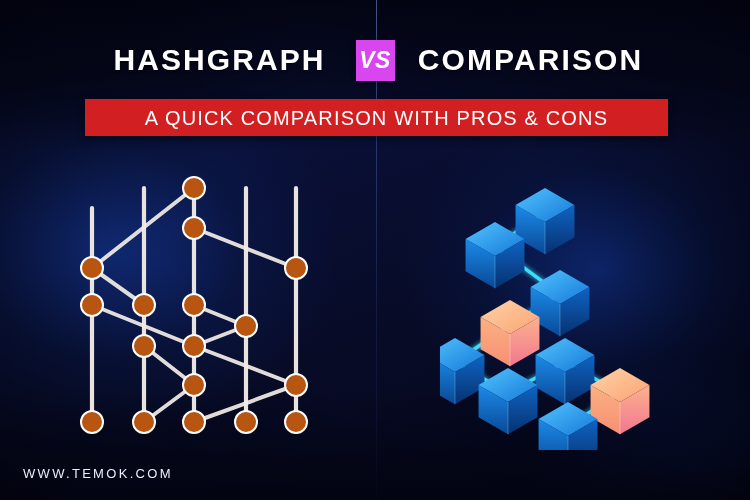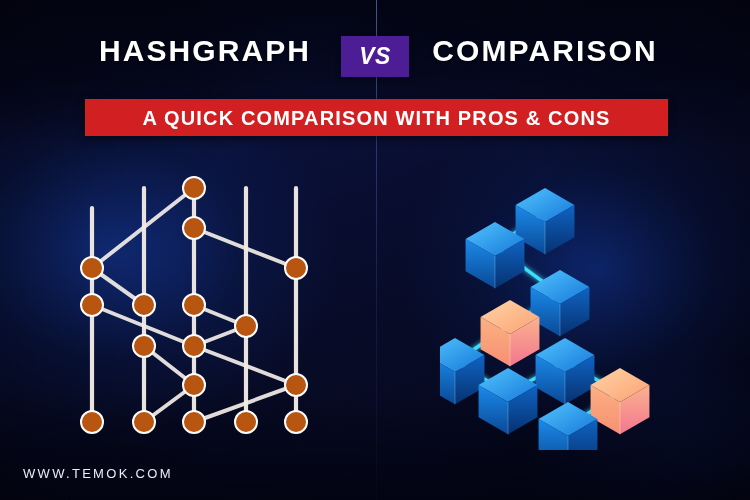--- a/index.html
+++ b/index.html
@@ -63,39 +63,39 @@
     left: 0; right: 0;
     top: 36px;
     height: 104px;
   }
   .title-row {
     position: absolute;
     left: 0; right: 0;
     top: 0;
     height: 48px;
     display: flex;
-    align-items: flex-start;
+    align-items: center;
     justify-content: center;
     gap: 0px;
   }
   .title-word {
     color: #ffffff;
     font-size: 30px;
     font-weight: bold;
     letter-spacing: 2.1px;
     line-height: 1;
     white-space: nowrap;
     text-shadow: 0 1px 3px rgba(0,0,0,0.6);
   }
   .title-left  { width: 272px; text-align: center; }
   .title-right { width: 272px; text-align: center; }
   .vs-badge {
-    width: 68px;
+    width: 39px;
     height: 41px;
-    background: #4c1d95;
+    background: #d946ef;
     color: #ffffff;
     font-size: 23px;
     font-weight: bold;
     letter-spacing: 0.5px;
     display: flex;
     align-items: center;
     justify-content: center;
     font-style: italic;
     box-shadow: 0 1px 5px rgba(0,0,0,0.45);
   }
@@ -107,21 +107,21 @@
     height: 37px;
     background: #d21f21;
     display: flex;
     align-items: center;
     justify-content: center;
     box-shadow: 0 2px 7px rgba(0,0,0,0.5);
   }
   .subtitle-text {
     color: #ffffff;
     font-size: 20px;
-    font-weight: bold;
+    font-weight: normal;
     letter-spacing: 1.15px;
     white-space: nowrap;
     line-height: 1;
   }
 
   
   .graph-wrap {
     position: absolute;
     left: 60px;
     top: 160px;

